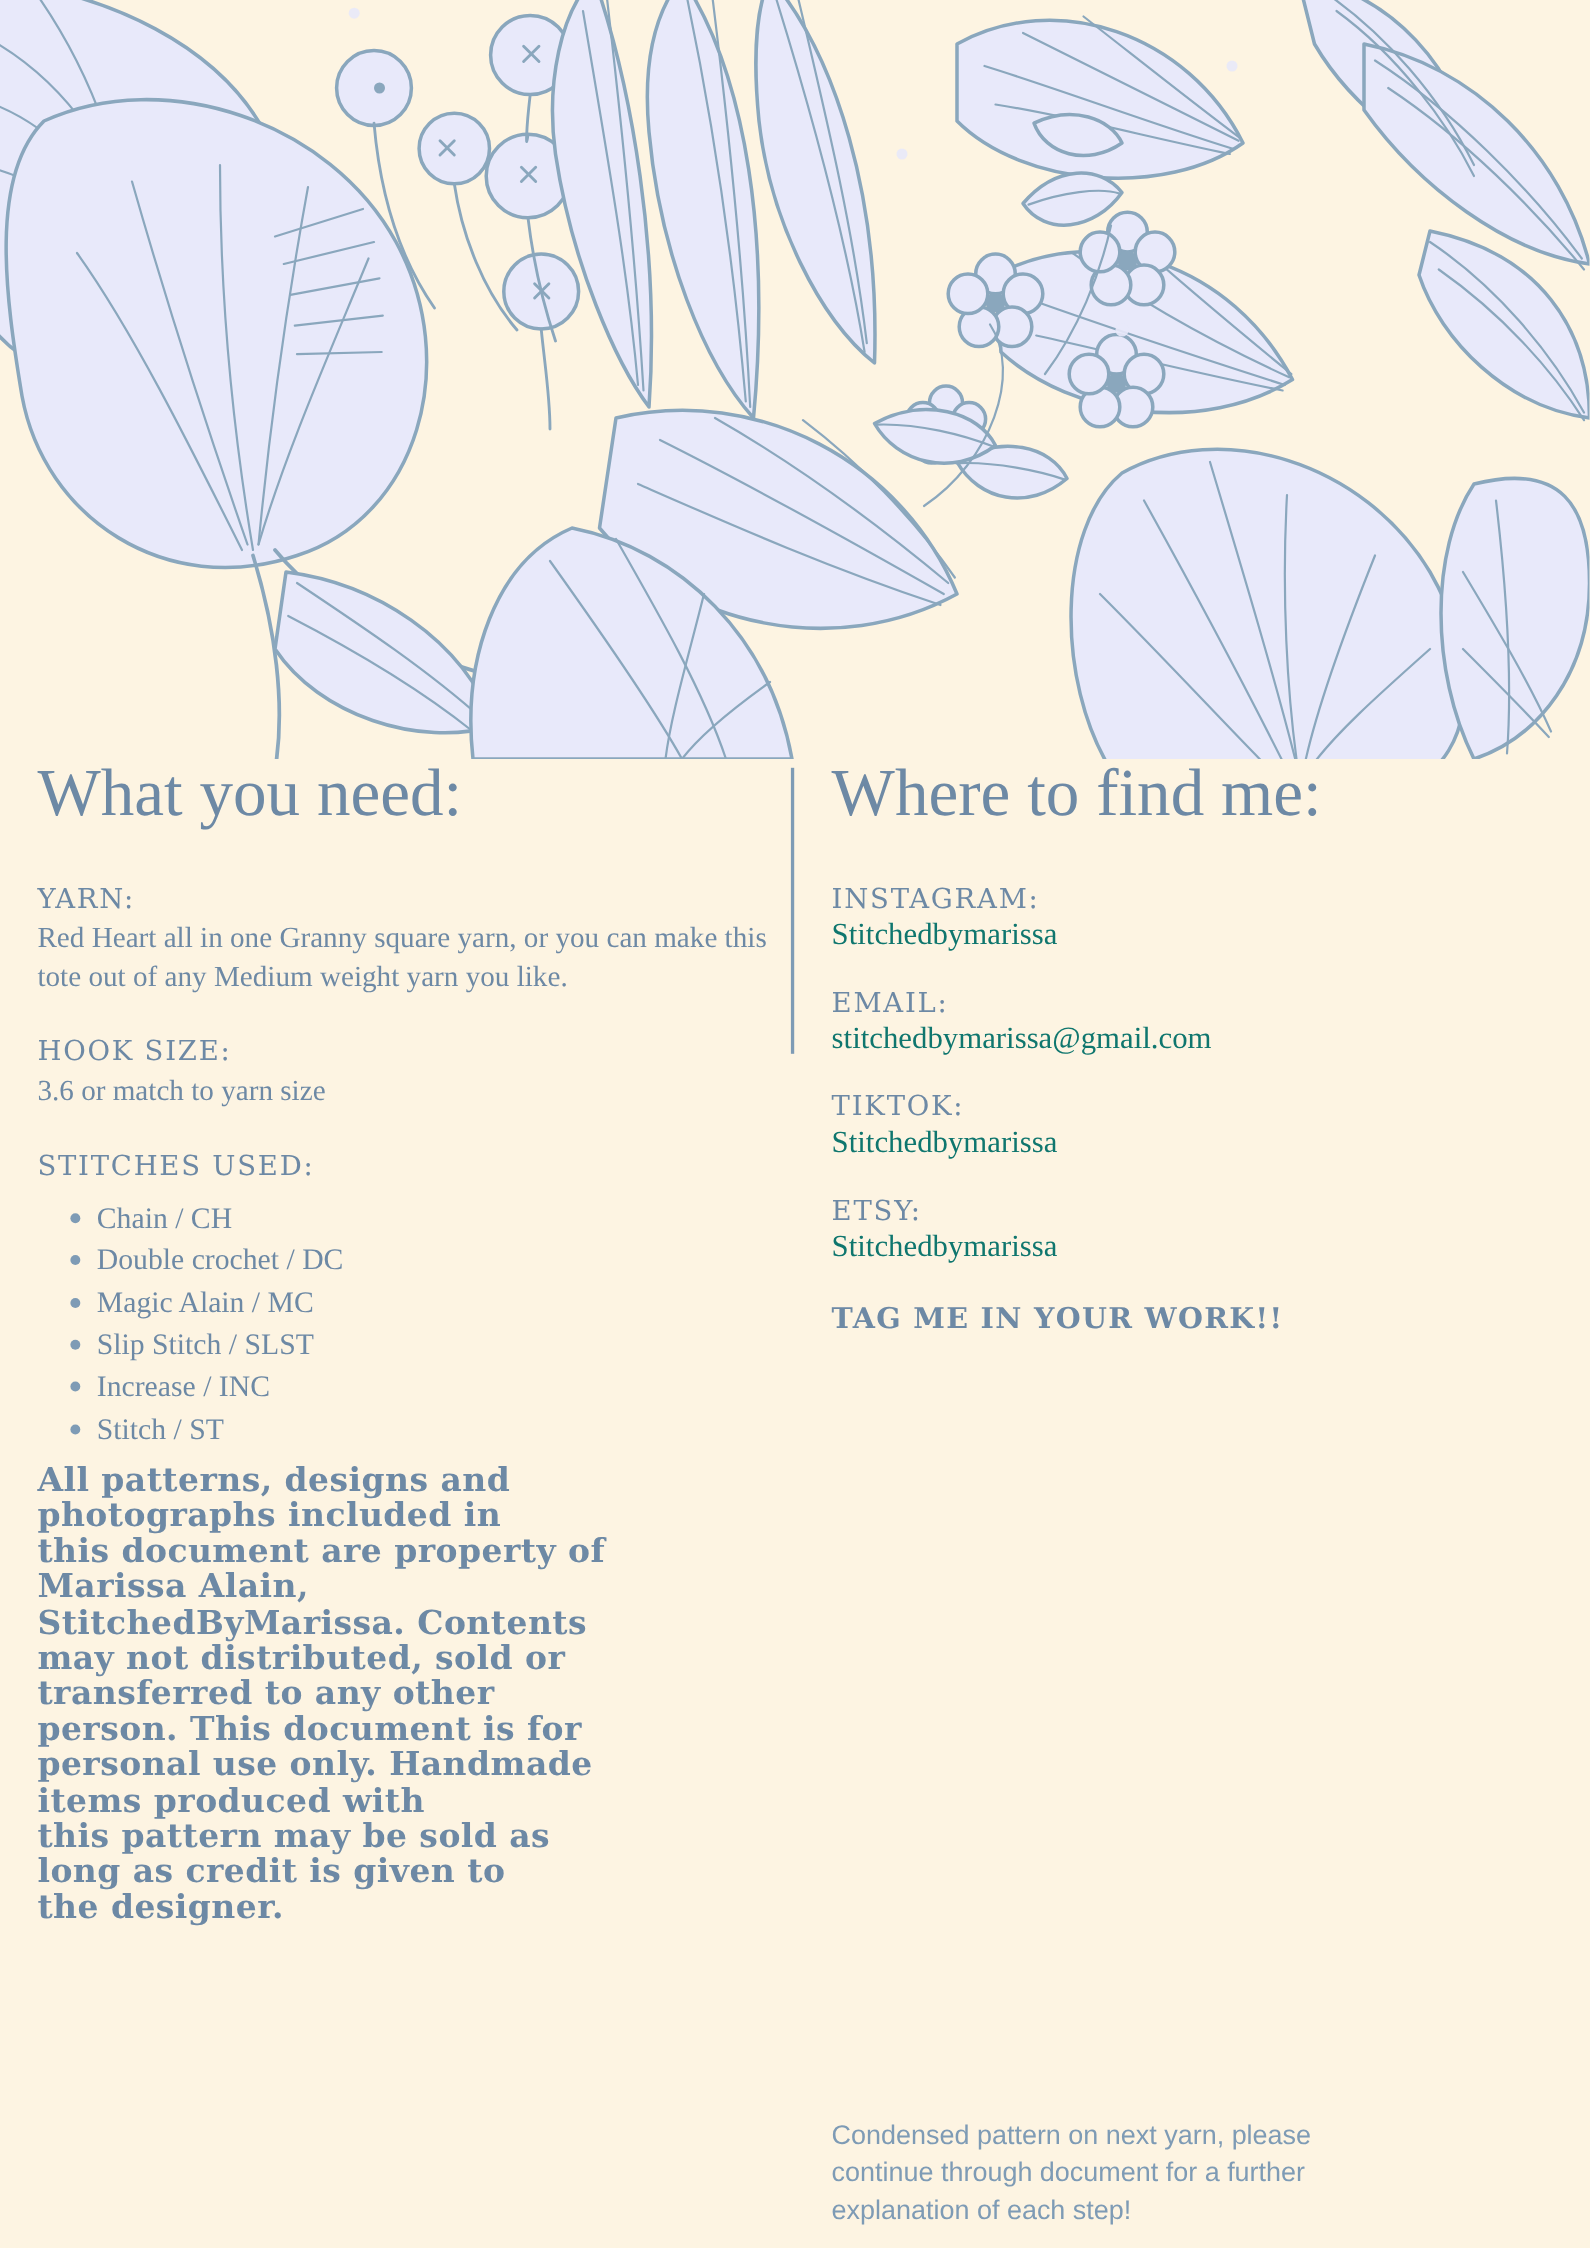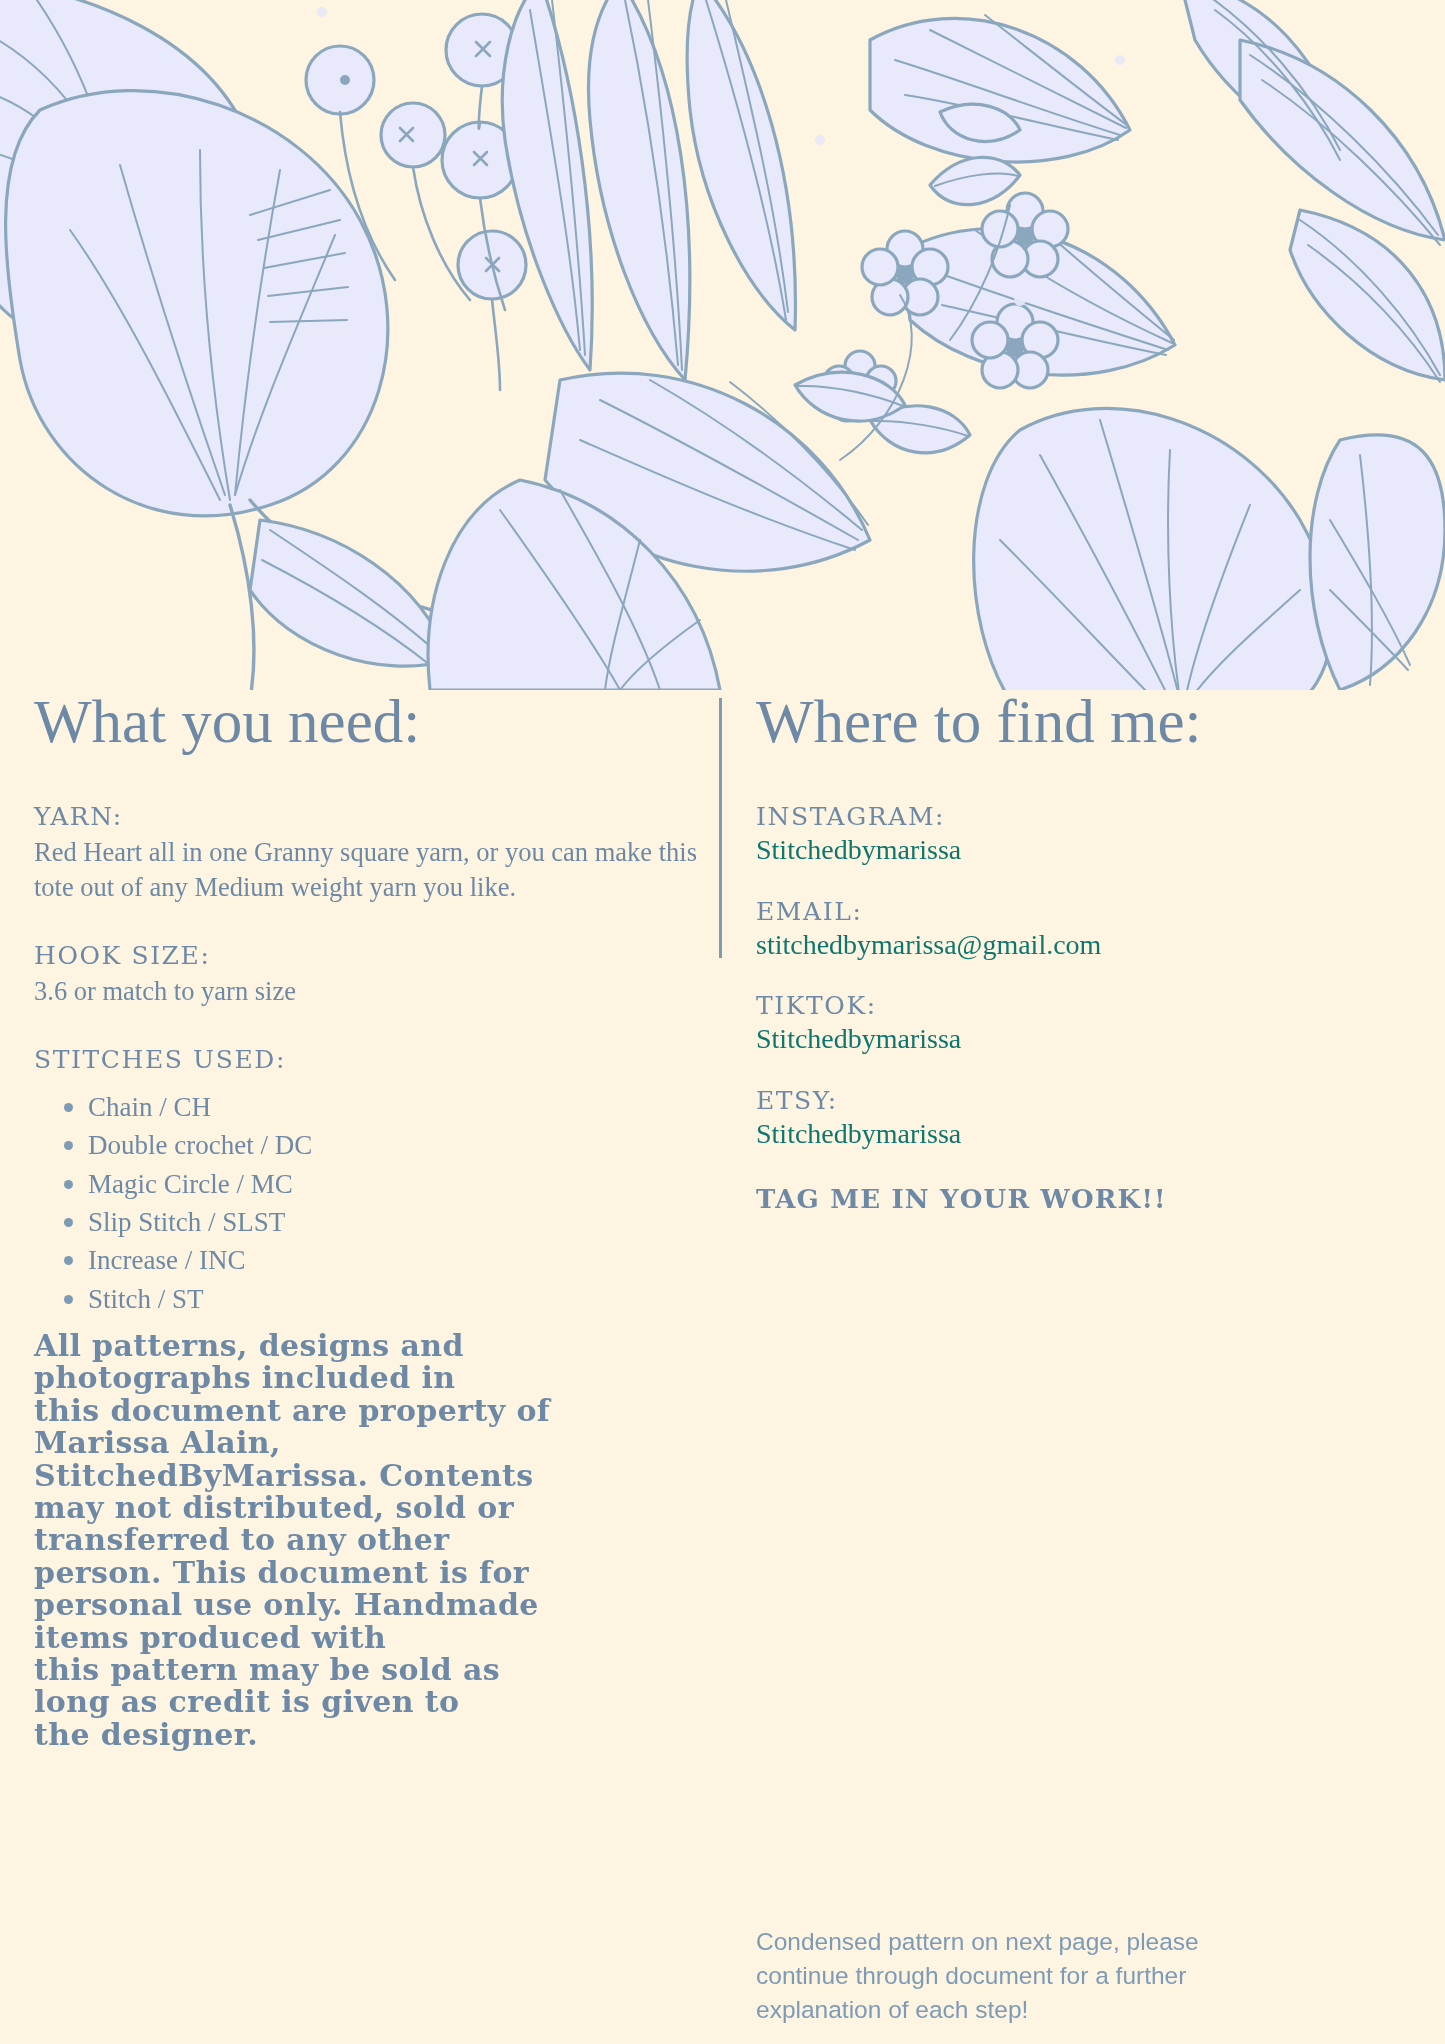--- a/index.html
+++ b/index.html
@@ -362,21 +362,21 @@
     <div class="block">
       <div class="label">HOOK SIZE:</div>
       <p class="body-text">3.6 or match to yarn size</p>
     </div>
 
     <div class="block">
       <div class="label">STITCHES USED:</div>
       <ul class="stitch-list">
         <li>Chain / CH</li>
         <li>Double crochet / DC</li>
-        <li>Magic Circle / MC</li>
+        <li>Magic Alain / MC</li>
         <li>Slip Stitch / SLST</li>
         <li>Increase / INC</li>
         <li>Stitch / ST</li>
       </ul>
     </div>
   </div>
 
   <div class="col-right">
     <h1 class="section-title">Where to find me:</h1>
 
@@ -410,16 +410,16 @@
 StitchedByMarissa. Contents
 may not distributed, sold or
 transferred to any other
 person. This document is for
 personal use only. Handmade
 items produced with
 this pattern may be sold as
 long as credit is given to
 the designer.</div>
 
-  <div class="footnote">Condensed pattern on next page, please
+  <div class="footnote">Condensed pattern on next yarn, please
 continue through document for a further
 explanation of each step!</div>
 </div>
 
 </body></html>

